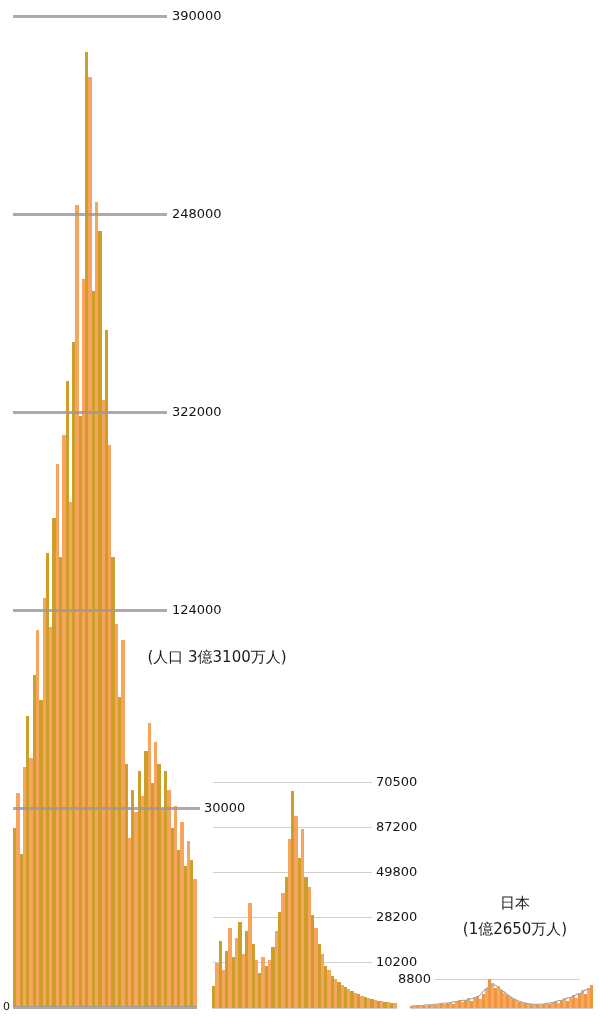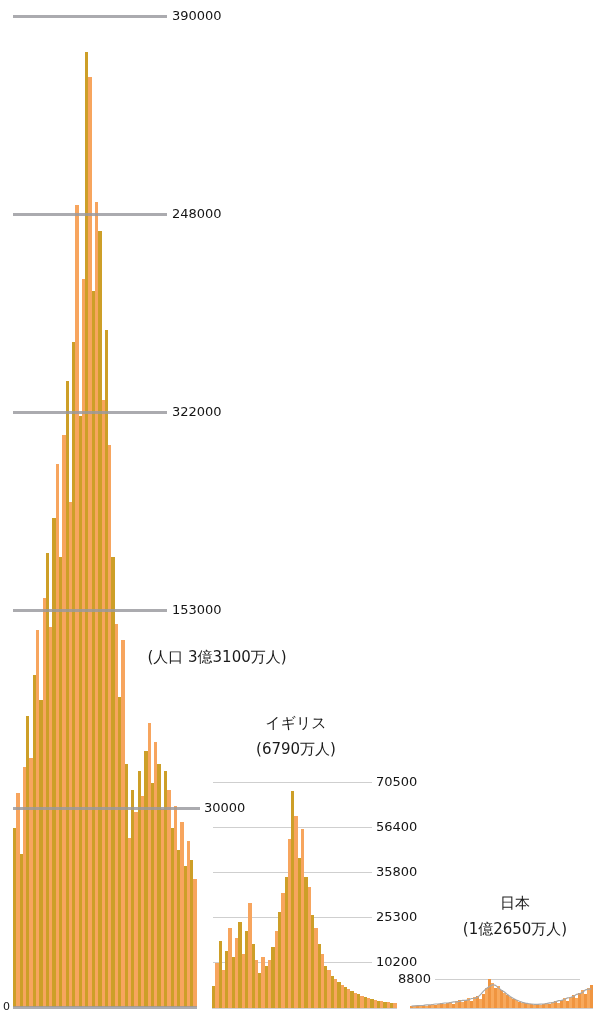--- a/index.html
+++ b/index.html
@@ -80,21 +80,21 @@
         <div class="bar" style="height: 146.965px; background: rgb(205, 159, 40);"></div>
         <div class="bar" style="height: 127.796px; background: rgb(247, 165, 94);"></div>
       </div>
       <div class="grid major" style="left: 13px; width: 154px; top: 15.0847px;"></div>
       <div class="axis-label" style="left: 172px; top: 7.58466px;">390000</div>
       <div class="grid major" style="left: 13px; width: 154px; top: 213.168px;"></div>
       <div class="axis-label" style="left: 172px; top: 205.668px;">248000</div>
       <div class="grid major" style="left: 13px; width: 154px; top: 411.251px;"></div>
       <div class="axis-label" style="left: 172px; top: 403.751px;">322000</div>
       <div class="grid major" style="left: 13px; width: 154px; top: 609.334px;"></div>
-      <div class="axis-label" style="left: 172px; top: 601.834px;">153000</div>
+      <div class="axis-label" style="left: 172px; top: 601.834px;">124000</div>
       <div class="grid major" style="left: 13px; width: 187px; top: 807.417px;"></div>
       <div class="axis-label" style="left: 204px; top: 799.917px;">30000</div>
       <div class="grid major" style="left: 13px; width: 184px; top: 1005.5px;"></div>
       <div class="axis-label small" style="left: 3px; top: 1000px;">0</div>
       <div class="chart" style="left: 212px; width: 185px; height: 1008px;">
         <div class="bar" style="height: 22.3642px; background: rgb(205, 159, 40);"></div>
         <div class="bar" style="height: 44.7284px; background: rgb(247, 165, 94);"></div>
         <div class="bar" style="height: 67.0927px; background: rgb(205, 159, 40);"></div>
         <div class="bar" style="height: 38.3387px; background: rgb(247, 165, 94);"></div>
         <div class="bar" style="height: 57.508px; background: rgb(205, 159, 40);"></div>
@@ -146,25 +146,25 @@
         <div class="bar" style="height: 7.34824px; background: rgb(205, 159, 40);"></div>
         <div class="bar" style="height: 6.70927px; background: rgb(247, 165, 94);"></div>
         <div class="bar" style="height: 6.07029px; background: rgb(205, 159, 40);"></div>
         <div class="bar" style="height: 5.7508px; background: rgb(247, 165, 94);"></div>
         <div class="bar" style="height: 5.43131px; background: rgb(205, 159, 40);"></div>
         <div class="bar" style="height: 5.11182px; background: rgb(247, 165, 94);"></div>
       </div>
       <div class="grid minor" style="left: 213px; width: 159px; top: 782.26px;"></div>
       <div class="axis-label" style="left: 376px; top: 773.76px;">70500</div>
       <div class="grid minor" style="left: 213px; width: 159px; top: 827.308px;"></div>
-      <div class="axis-label" style="left: 376px; top: 818.808px;">56400</div>
+      <div class="axis-label" style="left: 376px; top: 818.808px;">87200</div>
       <div class="grid minor" style="left: 213px; width: 159px; top: 872.356px;"></div>
-      <div class="axis-label" style="left: 376px; top: 863.856px;">35800</div>
+      <div class="axis-label" style="left: 376px; top: 863.856px;">49800</div>
       <div class="grid minor" style="left: 213px; width: 159px; top: 917.404px;"></div>
-      <div class="axis-label" style="left: 376px; top: 908.904px;">25300</div>
+      <div class="axis-label" style="left: 376px; top: 908.904px;">28200</div>
       <div class="grid minor" style="left: 213px; width: 159px; top: 962.452px;"></div>
       <div class="axis-label" style="left: 376px; top: 953.952px;">10200</div>
       <div class="grid minor" style="left: 212px; width: 185px; top: 1007.5px;"></div>
       <div class="chart" style="left: 410px; width: 183px; height: 1008px;">
         <div class="bar" style="height: 1.59744px; background: rgb(240, 149, 64);"></div>
         <div class="bar" style="height: 2.23642px; background: rgb(248, 169, 92);"></div>
         <div class="bar" style="height: 1.91693px; background: rgb(240, 149, 64);"></div>
         <div class="bar" style="height: 2.71565px; background: rgb(248, 169, 92);"></div>
         <div class="bar" style="height: 3.03514px; background: rgb(240, 149, 64);"></div>
         <div class="bar" style="height: 2.39617px; background: rgb(248, 169, 92);"></div>
@@ -229,22 +229,18 @@
       <div class="grid minor" style="left: 410px; width: 183px; top: 1007.5px;"></div>
       <svg class="avgline" width="183" height="1008" style="left: 410px;">
         <polyline points="1.5,1006.1 4.5,1005.9 7.5,1005.7 10.5,1005.5 13.5,1005.3 16.5,1004.9 19.5,1004.8 22.5,1004.5 25.5,1004.0 28.5,1003.9 31.5,1003.6 34.5,1003.0 37.5,1003.0 40.5,1002.7 43.5,1001.9 46.5,1001.9 49.5,1001.4 52.5,1000.4 55.5,1000.3 58.5,999.8 61.5,998.5 64.5,998.3 67.5,997.4 70.5,994.7 73.5,991.1 76.5,988.5 79.5,986.4 82.5,984.7 85.5,985.3 88.5,987.9 91.5,990.3 94.5,992.0 97.5,994.6 100.5,996.7 103.5,998.5 106.5,1000.0 109.5,1001.3 112.5,1002.3 115.5,1003.1 118.5,1003.7 121.5,1004.0 124.5,1004.3 127.5,1004.3 130.5,1004.1 133.5,1004.0 136.5,1003.6 139.5,1002.8 142.5,1002.6 145.5,1001.9 148.5,1000.7 151.5,1000.4 154.5,999.5 157.5,997.9 160.5,997.5 163.5,996.4 166.5,994.3 169.5,993.9 172.5,992.5 175.5,989.9 178.5,989.2 181.5,988.9" fill="none" stroke="#a8a8a8" stroke-width="1.2"></polyline>
       </svg>
     </div>
 
   <div class="country-label" style="left:117px;top:644px;">
     <div>(人口 3億3100万人)</div>
   </div>
 
-  <div class="country-label" style="left:196px;top:710px;">
-    <div>イギリス</div>
-    <div>(6790万人)</div>
-  </div>
 
   <div class="country-label" style="left:415px;top:890px;">
     <div>日本</div>
     <div>(1億2650万人)</div>
   </div>
 </div>
 
 </body></html>

